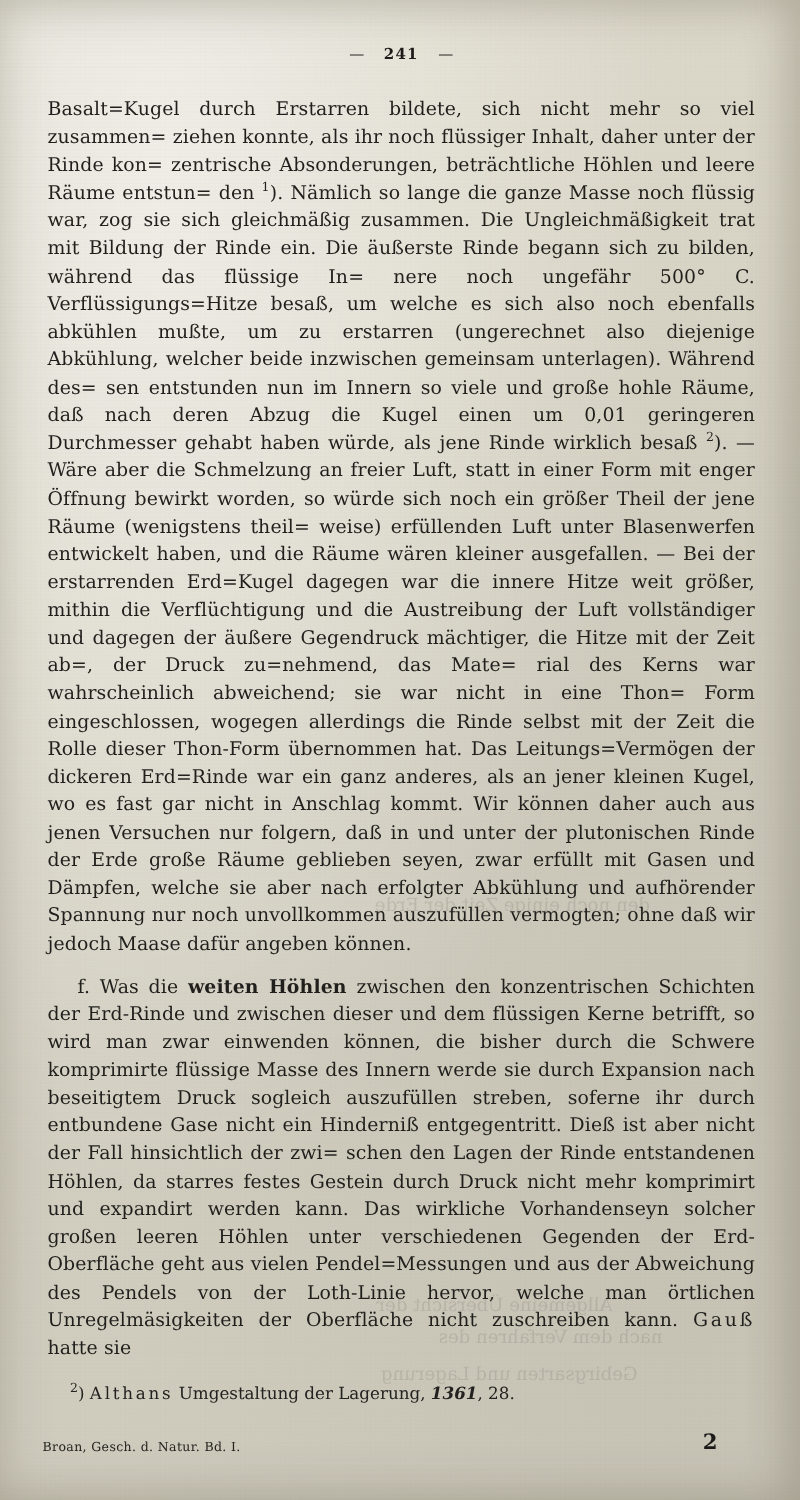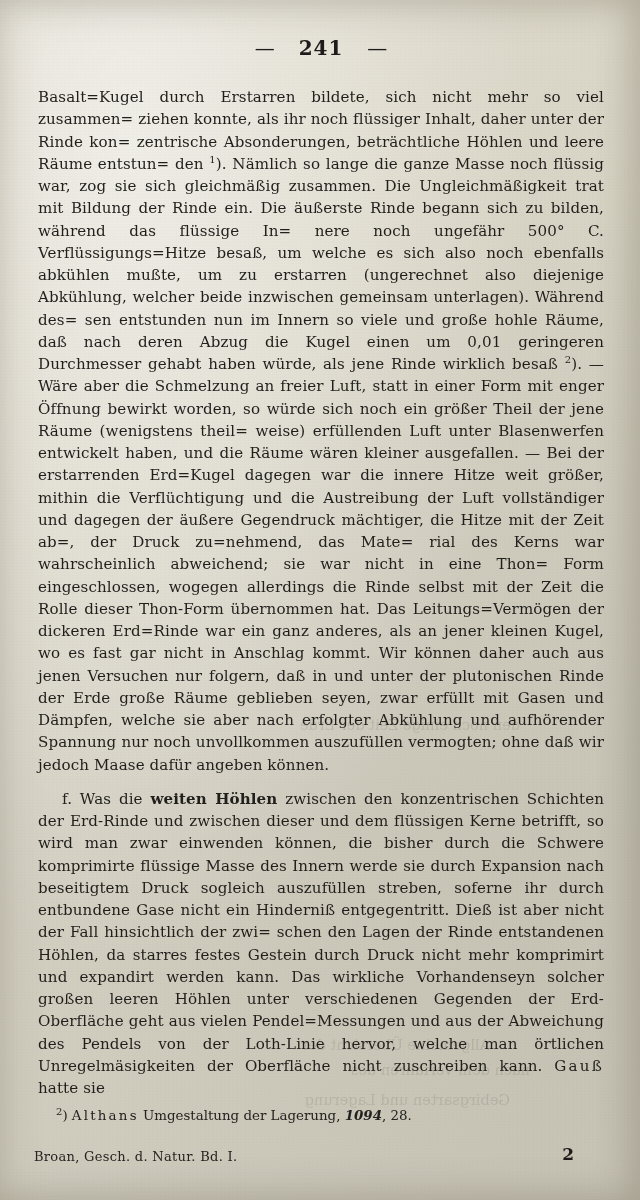--- a/index.html
+++ b/index.html
@@ -38,21 +38,21 @@
     pointer-events: none;
     box-shadow: inset 0 0 42px rgba(120,112,92,0.30), inset -14px 0 30px rgba(110,104,88,0.18);
   }
   .content {
     position: relative;
     padding: 36px 36px 0 38px;
     color: #23221f;
   }
   .page-header {
     text-align: center;
-    font-size: 20px;
+    font-size: 12px;
     font-weight: bold;
     letter-spacing: 1px;
     color: #1d1c1a;
     margin-bottom: 26px;
     font-family: "DejaVu Serif", serif;
   }
   .page-header .dash {
     font-weight: normal;
     letter-spacing: 0;
   }
@@ -106,21 +106,21 @@
   .footer {
     position: absolute;
     left: 34px;
     right: 30px;
     bottom: 36px;
     display: flex;
     align-items: flex-end;
     justify-content: space-between;
   }
   .signature {
-    font-size: 13px;
+    font-size: 10px;
     letter-spacing: 0.3px;
     color: #262522;
   }
   .folio {
     font-size: 17px;
     font-weight: bold;
     color: #1c1b19;
     padding-right: 36px;
   }
   .bleed {
@@ -168,21 +168,21 @@
 
       <p><span>Basalt=Kugel durch Erstarren bildete, sich nicht mehr so viel zusammen= ziehen konnte, als ihr noch flüssiger Inhalt, daher unter der Rinde kon= zentrische Absonderungen, beträchtliche Höhlen und leere Räume entstun= den </span><sup>1</sup><span>). Nämlich so lange die ganze Masse noch flüssig war, zog sie sich gleichmäßig zusammen. Die Ungleichmäßigkeit trat mit Bildung der Rinde ein. Die äußerste Rinde begann sich zu bilden, während das flüssige In= nere noch ungefähr 500° C. Verflüssigungs=Hitze besaß, um welche es sich also noch ebenfalls abkühlen mußte, um zu erstarren (ungerechnet also diejenige Abkühlung, welcher beide inzwischen gemeinsam unterlagen). Während des= sen entstunden nun im Innern so viele und große hohle Räume, daß nach deren Abzug die Kugel einen um 0,01 geringeren Durchmesser gehabt haben würde, als jene Rinde wirklich besaß </span><sup>2</sup><span>). — Wäre aber die Schmelzung an freier Luft, statt in einer Form mit enger Öffnung bewirkt worden, so würde sich noch ein größer Theil der jene Räume (wenigstens theil= weise) erfüllenden Luft unter Blasenwerfen entwickelt haben, und die Räume wären kleiner ausgefallen. — Bei der erstarrenden Erd=Kugel dagegen war die innere Hitze weit größer, mithin die Verflüchtigung und die Austreibung der Luft vollständiger und dagegen der äußere Gegendruck mächtiger, die Hitze mit der Zeit ab=, der Druck zu=nehmend, das Mate= rial des Kerns war wahrscheinlich abweichend; sie war nicht in eine Thon= Form eingeschlossen, wogegen allerdings die Rinde selbst mit der Zeit die Rolle dieser Thon-Form übernommen hat. Das Leitungs=Vermögen der dickeren Erd=Rinde war ein ganz anderes, als an jener kleinen Kugel, wo es fast gar nicht in Anschlag kommt. Wir können daher auch aus jenen Versuchen nur folgern, daß in und unter der plutonischen Rinde der Erde große Räume geblieben seyen, zwar erfüllt mit Gasen und Dämpfen, welche sie aber nach erfolgter Abkühlung und aufhörender Spannung nur noch unvollkommen auszufüllen vermogten; ohne daß wir jedoch Maase dafür angeben können.</span></p>
 
       <p class="indent"><span>f. Was die </span><b>weiten Höhlen</b><span> zwischen den konzentrischen Schichten der Erd-Rinde und zwischen dieser und dem flüssigen Kerne betrifft, so wird man zwar einwenden können, die bisher durch die Schwere komprimirte flüssige Masse des Innern werde sie durch Expansion nach beseitigtem Druck sogleich auszufüllen streben, soferne ihr durch entbundene Gase nicht ein Hinderniß entgegentritt. Dieß ist aber nicht der Fall hinsichtlich der zwi= schen den Lagen der Rinde entstandenen Höhlen, da starres festes Gestein durch Druck nicht mehr komprimirt und expandirt werden kann. Das wirkliche Vorhandenseyn solcher großen leeren Höhlen unter verschiedenen Gegenden der Erd-Oberfläche geht aus vielen Pendel=Messungen und aus der Abweichung des Pendels von der Loth-Linie hervor, welche man örtlichen Unregelmäsigkeiten der Oberfläche nicht zuschreiben kann. </span><span class="spaced">Gauß</span><span> hatte sie</span></p>
 
     </div>
   </div>
 
   <div class="footnotes">
     <div class="fn">
-      <sup>2</sup><span>) </span><span class="spaced">Althans</span><span> Umgestaltung der Lagerung, </span><i>1094</i><span>, 28.</span>
+      <sup>2</sup><span>) </span><span class="spaced">Althans</span><span> Umgestaltung der Lagerung, </span><i>1361</i><span>, 28.</span>
     </div>
   </div>
 
   <div class="footer">
     <div class="signature">Broan, Gesch. d. Natur. Bd. I.</div>
     <div class="folio">2</div>
   </div>
 
   <div class="edge-shadow"></div>
 </div>

